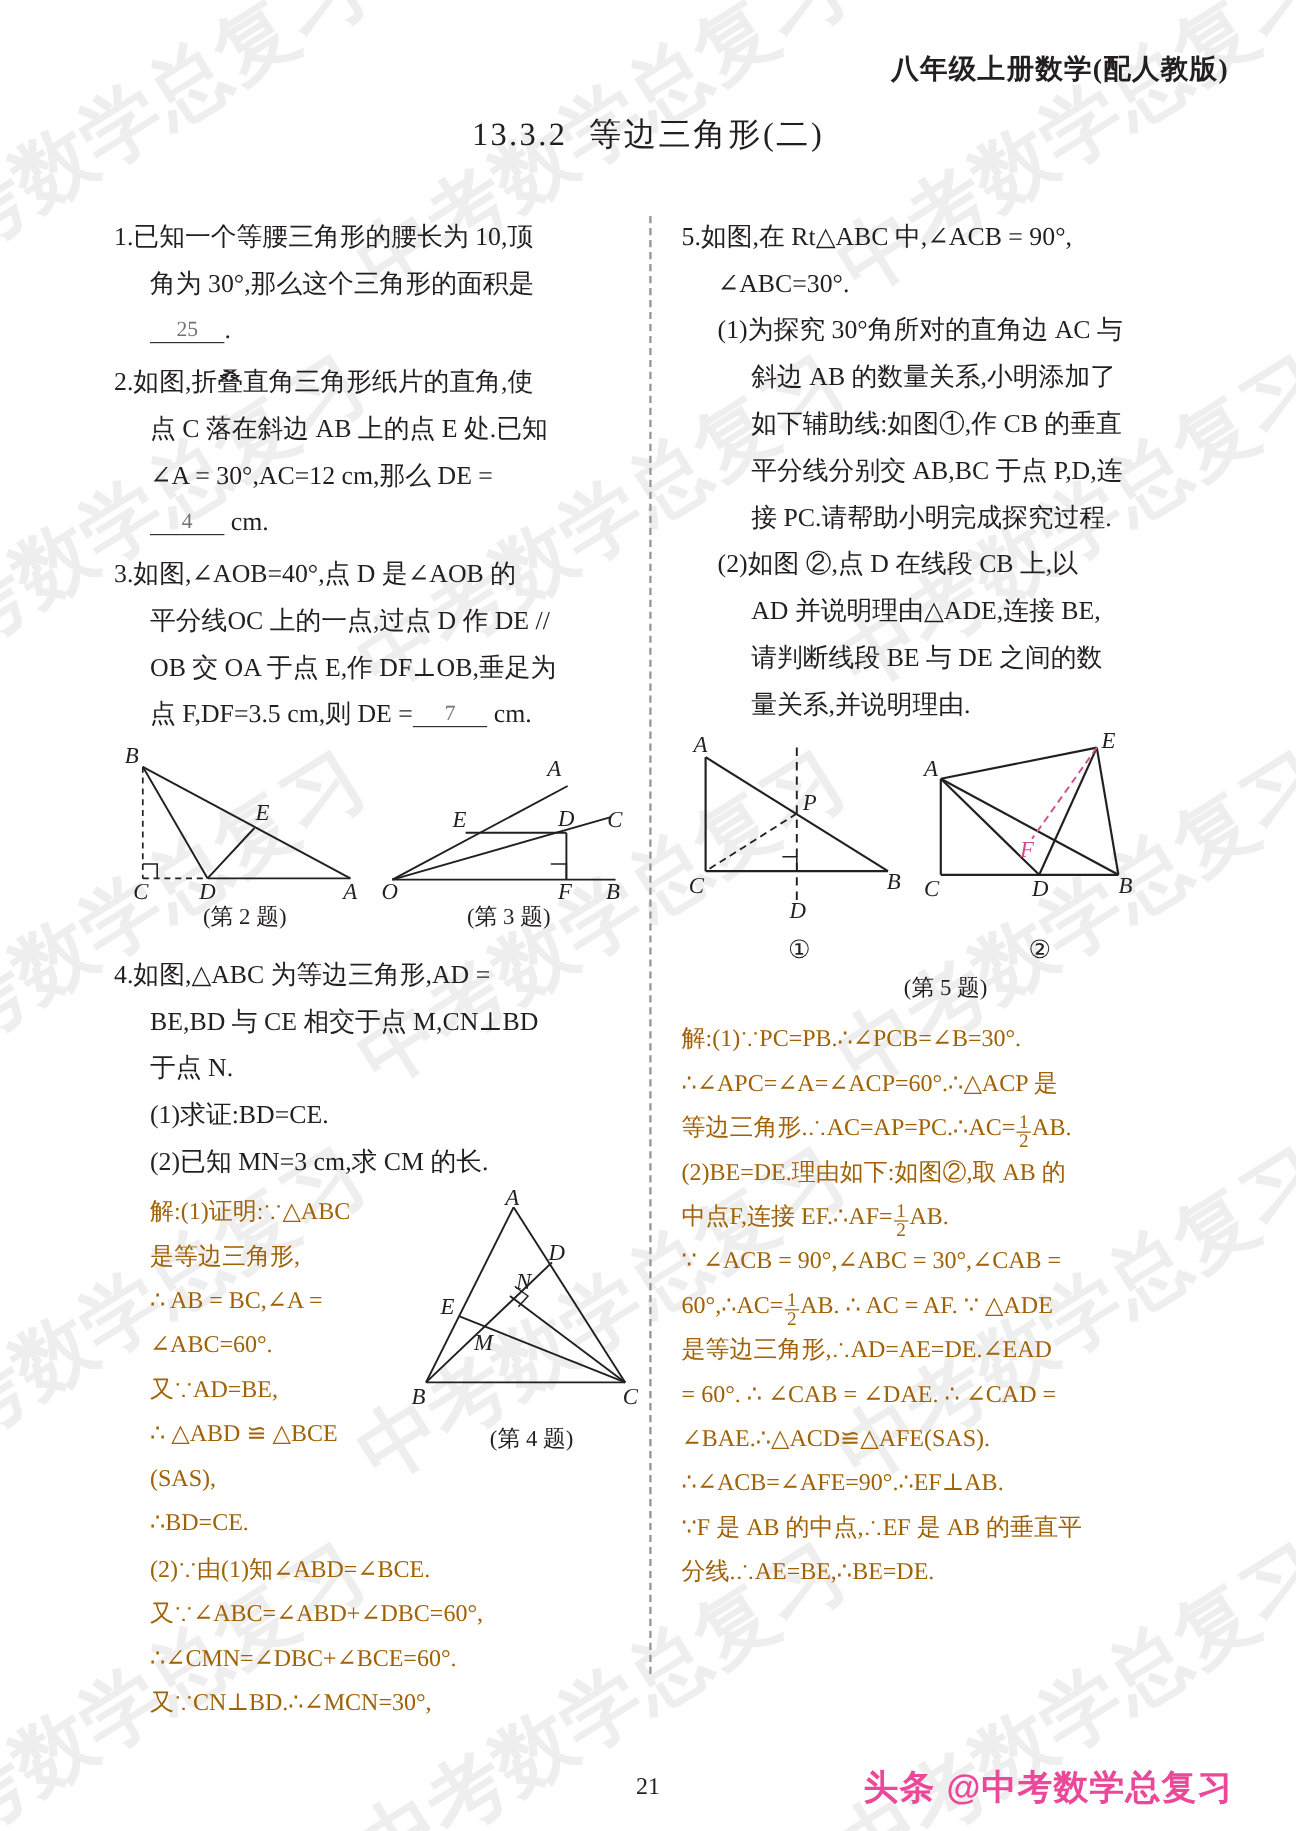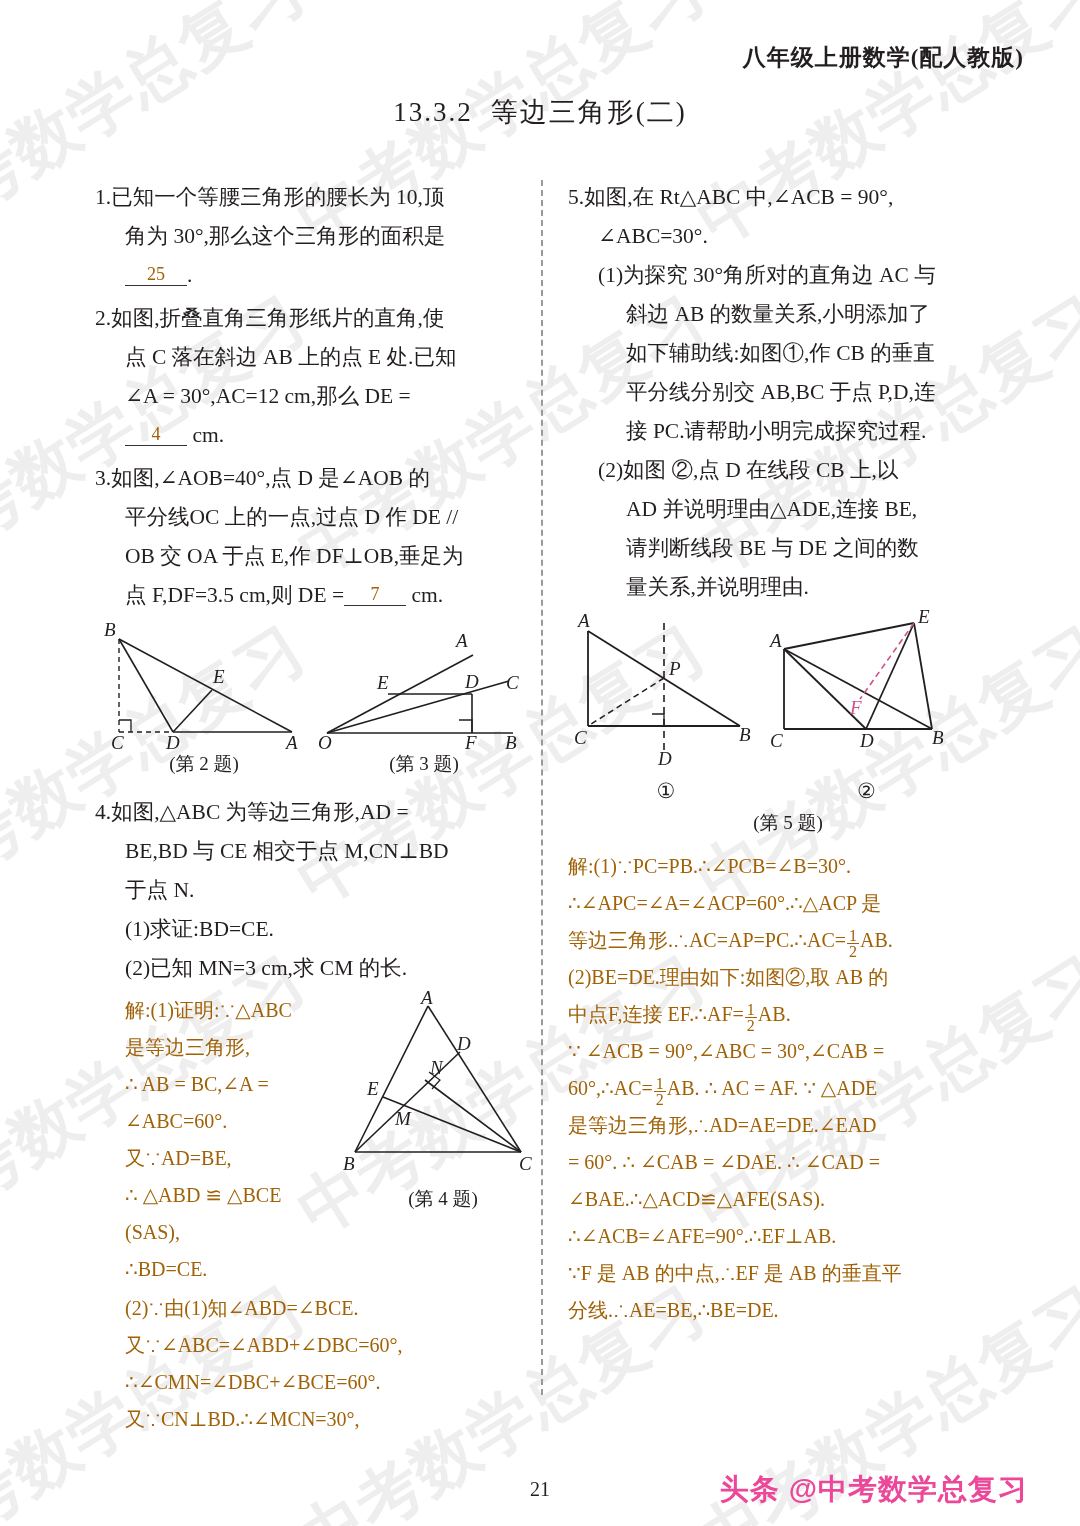--- a/index.html
+++ b/index.html
@@ -49,21 +49,21 @@
     border-left:2px dashed #9a9a9a;
   }
   
   .q{font-size:21.5px;line-height:39px;margin-bottom:4px;}
   .ln{display:block;white-space:nowrap;}
   .ind{padding-left:30px;}
   .ind2{padding-left:58px;}
   .blank{
     display:inline-block;min-width:62px;
     border-bottom:1.6px solid #333;
-    text-align:center;color:#a16207;font-size:18px;
+    text-align:center;color:#737373;font-size:18px;
     line-height:22px;vertical-align:2px;
   }
   .ans{color:#a16207;font-size:20px;line-height:37px;}
   .ans .ln{white-space:nowrap;}
   .frac{
     display:inline-block;vertical-align:-10px;
     text-align:center;font-size:16px;line-height:15px;
     margin:0 1px;
   }
   .frac .t{display:block;border-bottom:1.4px solid currentColor;padding:0 2px;}

